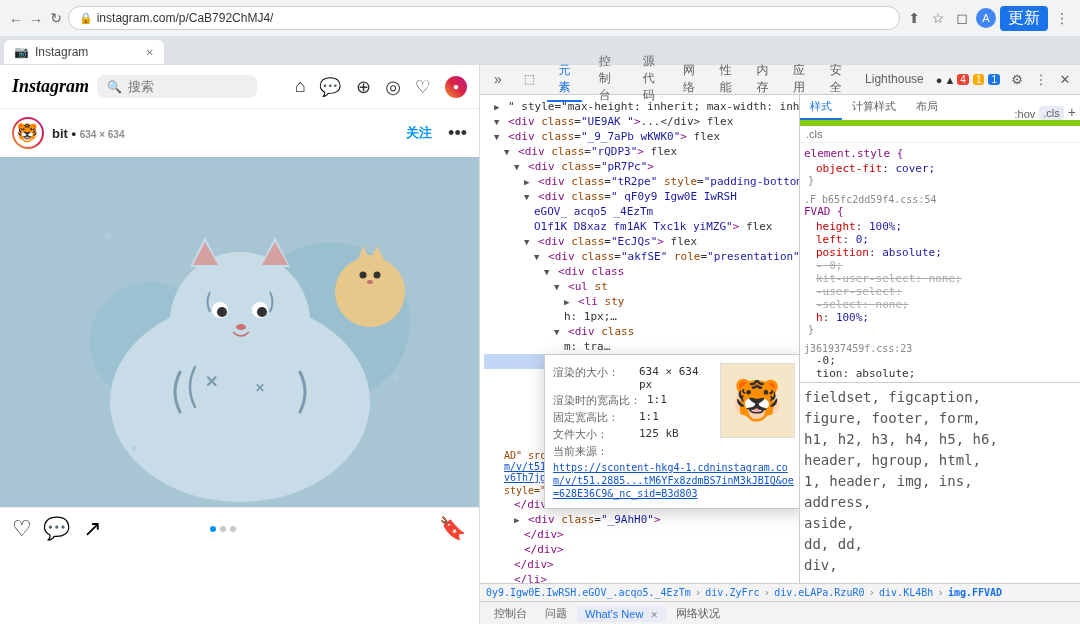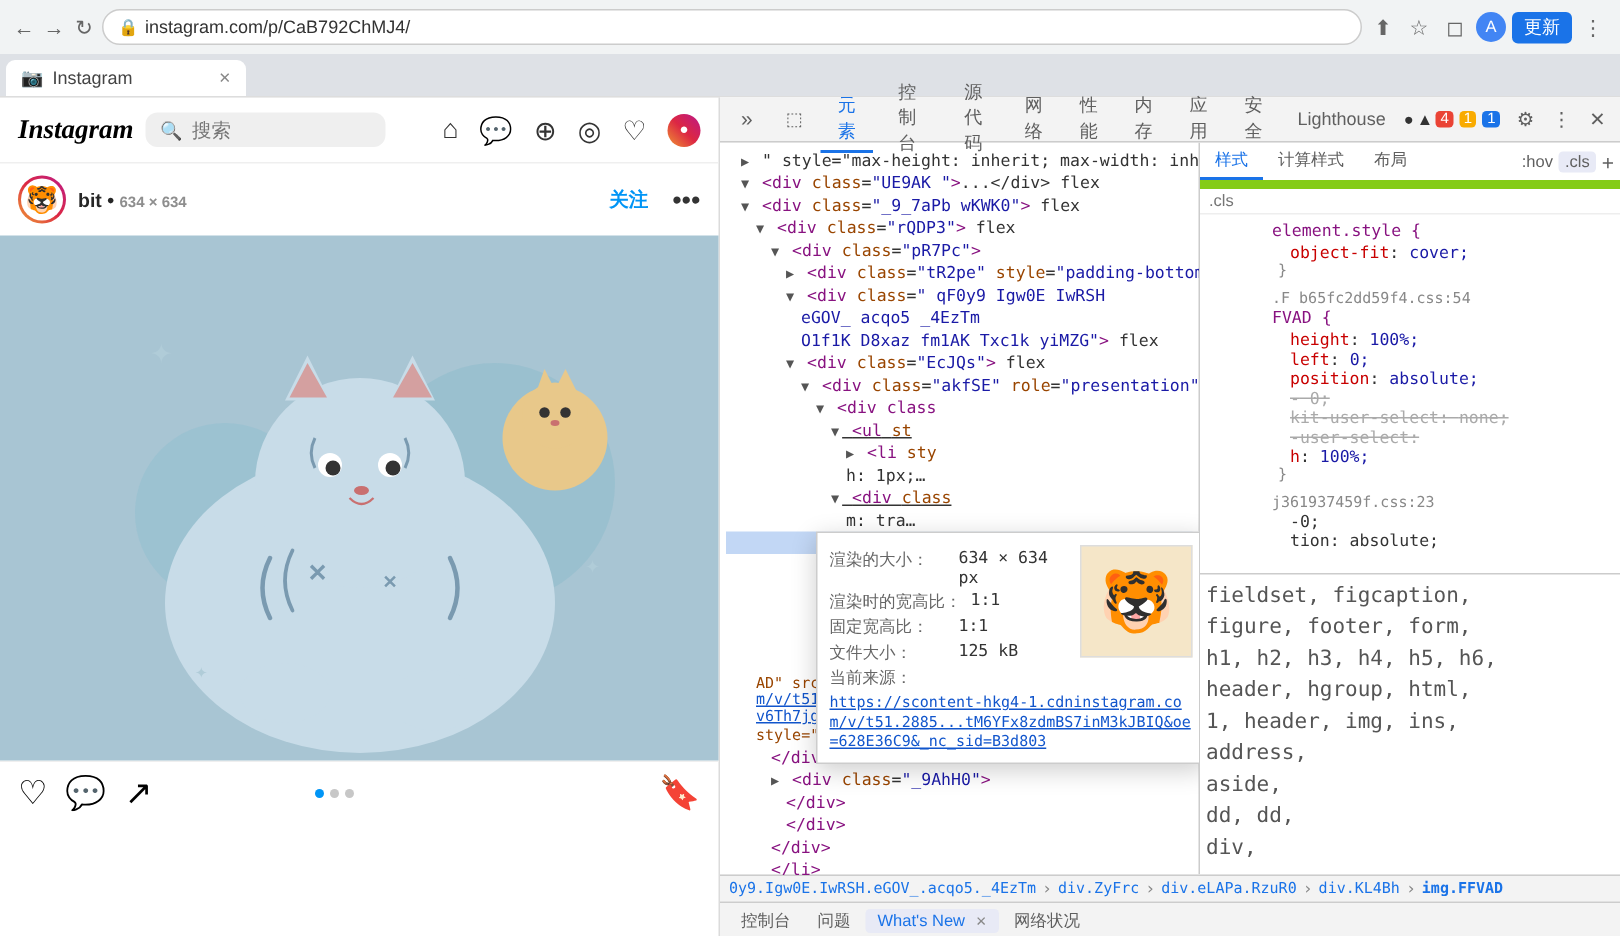--- a/index.html
+++ b/index.html
@@ -5,21 +5,21 @@
     * { margin: 0; padding: 0; box-sizing: border-box; }
     body { width: 1080px; height: 624px; overflow: hidden; font-family: -apple-system, BlinkMacSystemFont, 'Segoe UI', Arial, sans-serif; font-size: 12px; background: #fff; }
 
     
     .browser-chrome { background: #f1f3f4; border-bottom: 1px solid #ddd; }
     .browser-toolbar { display: flex; align-items: center; height: 36px; padding: 0 8px; gap: 4px; }
     .browser-btn { width: 16px; height: 16px; border: none; background: none; cursor: pointer; display: flex; align-items: center; justify-content: center; color: #666; font-size: 14px; border-radius: 50%; }
     .address-bar { flex: 1; height: 24px; background: #fff; border: 1px solid #ccc; border-radius: 12px; display: flex; align-items: center; padding: 0 10px; font-size: 12px; color: #333; }
     .address-lock { color: #666; margin-right: 4px; font-size: 11px; }
     .browser-action-btn { width: 20px; height: 20px; border: none; background: none; cursor: pointer; display: flex; align-items: center; justify-content: center; color: #666; font-size: 14px; border-radius: 4px; }
-    .update-btn { background: #1a73e8; color: white; border: none; border-radius: 4px; padding: 2px 8px; font-size: 12px; cursor: pointer; white-space: nowrap; }
+    .update-btn { background: #1a73e8; color: white; border: none; border-radius: 4px; padding: 2px 8px; font-size: 16px; cursor: pointer; white-space: nowrap; }
 
     
     .tab-bar { display: flex; align-items: flex-end; height: 28px; background: #dee1e6; padding: 0 4px; gap: 1px; }
     .tab { display: flex; align-items: center; height: 24px; background: #f1f3f4; border-radius: 6px 6px 0 0; padding: 0 10px; font-size: 12px; color: #444; gap: 6px; min-width: 160px; cursor: pointer; }
     .tab.active { background: #fff; }
     .tab-close { margin-left: auto; color: #888; font-size: 10px; cursor: pointer; }
 
     
     .main-layout { display: flex; height: calc(624px - 64px); }
 
@@ -63,21 +63,21 @@
 
     
     .html-line { font-family: monospace; font-size: 11px; color: #333; padding: 1px 2px; white-space: nowrap; cursor: pointer; }
     .html-line.selected { background: #c2d7f5; }
     .html-indent-1 { padding-left: 10px; }
     .html-indent-2 { padding-left: 20px; }
     .html-indent-3 { padding-left: 30px; }
     .html-indent-4 { padding-left: 40px; }
     .html-indent-5 { padding-left: 50px; }
     .html-indent-6 { padding-left: 60px; }
-    .html-indent-7 { padding-left: 70px; text-decoration: underline; }
+    .html-indent-7 { padding-left: 70px; }
     .html-indent-8 { padding-left: 80px; }
     .html-tag { color: #881280; }
     .html-attr { color: #994500; }
     .html-val { color: #1a1aa6; }
     .html-text { color: #333; }
     .triangle { display: inline-block; font-size: 9px; cursor: pointer; color: #555; margin-right: 2px; }
 
     
     .img-preview-popup {
       position: absolute;
@@ -94,21 +94,21 @@
     .img-preview-row { display: flex; margin: 2px 0; gap: 6px; }
     .img-preview-label { color: #666; min-width: 80px; }
     .img-preview-val { color: #333; }
     .img-preview-link { color: #1155cc; text-decoration: underline; cursor: pointer; word-break: break-all; font-size: 10px; }
     .styles-pane-tabs { display: flex; border-bottom: 6px solid #84cc16; }
     .styles-pane-tab { padding: 4px 10px; font-size: 11px; cursor: pointer; color: #5f5f5f; border-bottom: 2px solid transparent; }
     .styles-pane-tab.active { border-bottom: 2px solid #1a73e8; color: #1a73e8; }
     .styles-filter { display: flex; align-items: center; padding: 2px 6px; gap: 4px; border-bottom: 1px solid #eee; }
     .styles-filter-input { flex: 1; border: none; outline: none; font-size: 11px; }
     .styles-content { flex: 1; overflow-y: auto; padding: 4px; font-family: monospace; font-size: 11px; }
-    .styles-section { margin-bottom: 8px; margin-left: 44px; }
+    .styles-section { margin-bottom: 8px; }
     .styles-selector { color: #881280; margin-bottom: 2px; }
     .styles-prop { padding-left: 12px; color: #333; }
     .styles-prop-name { color: #c80000; }
     .styles-prop-val { color: #1a1aa6; }
     .styles-strikethrough { text-decoration: line-through; color: #aaa; }
     .devtools-bottom-tabs { display: flex; align-items: center; border-top: 1px solid #ccc; height: 24px; background: #f3f3f3; padding: 0 6px; gap: 2px; }
     .devtools-bottom-tab { padding: 2px 8px; font-size: 11px; color: #5f5f5f; cursor: pointer; border-radius: 3px; }
     .devtools-bottom-tab.active { background: #e8eaf6; color: #1a73e8; }
     .devtools-bottom-tab .close-x { margin-left: 4px; font-size: 9px; color: #888; }
 
@@ -406,21 +406,21 @@
         <div class="html-line html-indent-3"><span class="html-tag">&lt;/li&gt;</span></div>
 
       </div>
 
       <div class="devtools-right">
         <div class="devtools-right-top">
           <div class="styles-pane-tabs">
             <div class="styles-pane-tab active">样式</div>
             <div class="styles-pane-tab">计算样式</div>
             <div class="styles-pane-tab">布局</div>
-            <div style="margin-left:auto;display:flex;gap:4px;align-items:center;padding-right:4px;">
+            <div style="margin-left:auto;display:flex;gap:4px;align-items:flex-end;padding-right:4px;">
               <span style="font-size:11px;color:#5f5f5f;cursor:pointer;">:hov</span>
               <span style="font-size:11px;color:#5f5f5f;cursor:pointer;background:#e8eaf6;border-radius:3px;padding:1px 4px;">.cls</span>
               <span style="font-size:14px;color:#5f5f5f;cursor:pointer;">+</span>
             </div>
           </div>
           <div class="styles-filter">
             <input type="text" class="styles-filter-input" placeholder=".cls" style="">
           </div>
           <div class="styles-content">
 
@@ -445,20 +445,23 @@
                 <span class="styles-prop-name">position</span>: <span class="styles-prop-val">absolute;</span>
               </div>
               <div class="styles-prop styles-strikethrough">
                 <span>-</span><span> 0;</span>
               </div>
               <div class="styles-prop styles-strikethrough">
                 <span>kit-user-select</span>: <span>none;</span>
               </div>
               <div class="styles-prop styles-strikethrough">
                 <span>-user-select:</span>
+              </div>
+              <div class="styles-prop styles-strikethrough">
+                <span>-select</span>: <span>none;</span>
               </div>
               <div class="styles-prop">
                 <span class="styles-prop-name">h</span>: <span class="styles-prop-val">100%;</span>
               </div>
               <div style="padding-left:4px;color:#888;font-size:10px;">}</div>
             </div>
 
             <div class="styles-section">
               <div style="font-size:10px;color:#888;">j361937459f.css:23</div>
               <div class="styles-prop">-0;</div>

